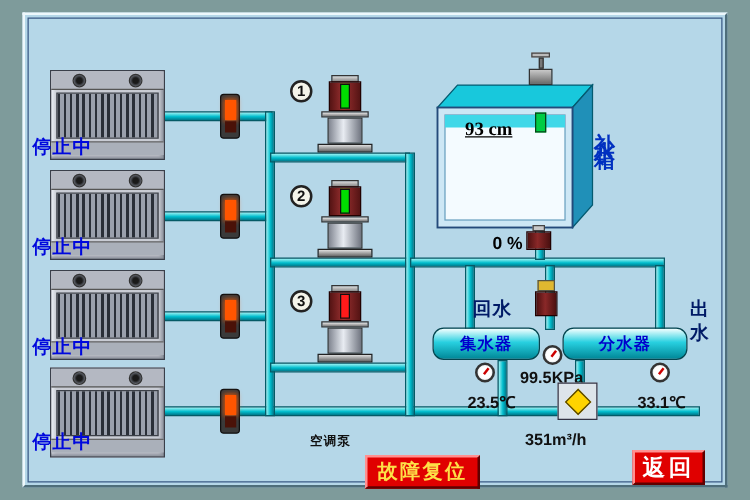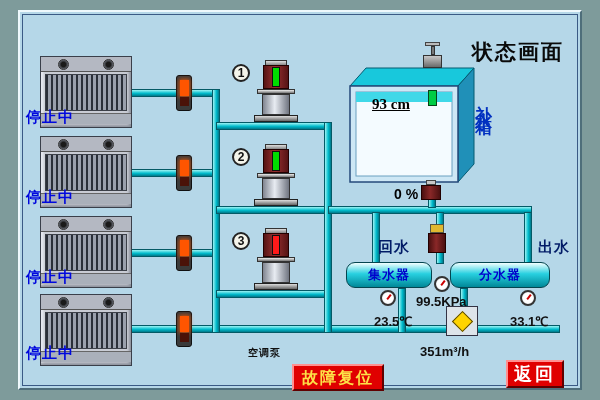--- a/index.html
+++ b/index.html
@@ -207,34 +207,33 @@
   </svg>
   <div id="tank-level" style="left:352px;top:84px;text-decoration:underline;">93 cm</div>
   <div id="tank-ind" style="left:408px;top:78px;"></div>
   <div class="tank-valve" style="left:402px;top:30px;width:22px;height:30px;">
     <span class="tcap"></span>
     <span class="tstem"></span>
     <span class="tbody"></span>
   </div>
   <div id="tank-label" style="left:452px;top:80px;height:96px;">补水箱</div>
 
-  <div id="title" style="left:452px;top:26px;">状态画面</div>
 
   <div id="valve-open" style="left:374px;top:174px;">0 %</div>
   <div class="act" style="left:400px;top:168px;width:22px;height:22px;">
     <span class="vcap" style="left:6px;top:0;width:10px;height:5px;"></span>
     <span class="vbody" style="left:1px;top:5px;width:20px;height:15px;"></span>
   </div>
   <div class="act" style="left:406px;top:212px;width:22px;height:30px;">
     <span class="vcapY" style="left:4px;top:0;width:14px;height:9px;"></span>
     <span class="vbody" style="left:2px;top:9px;width:18px;height:20px;"></span>
   </div>
 
   <div class="flow-label" style="left:330px;top:226px;">回水</div>
-  <div class="flow-label" style="left:490px;top:226px;">出水</div>
+  <div class="flow-label" style="left:504px;top:226px;">出水</div>
 
   <div class="manifold" style="left:326px;top:250px;width:86px;">集水器</div>
   <div class="manifold" style="left:430px;top:250px;width:100px;">分水器</div>
 
   <div class="gauge" style="left:414px;top:264px;">
       <i></i>
     </div>
   <div class="gauge" style="left:360px;top:278px;">
       <i></i>
     </div>

